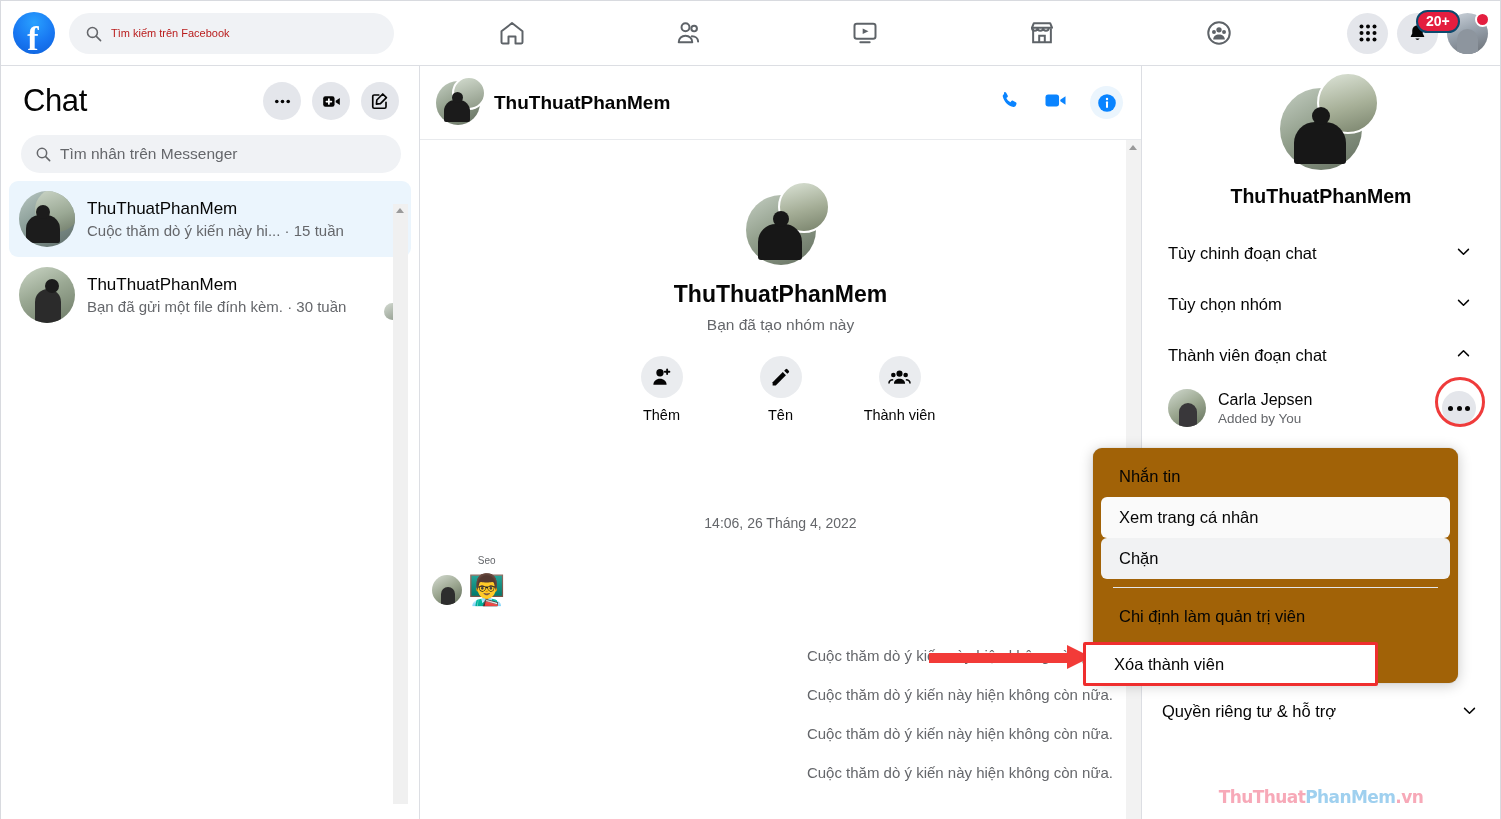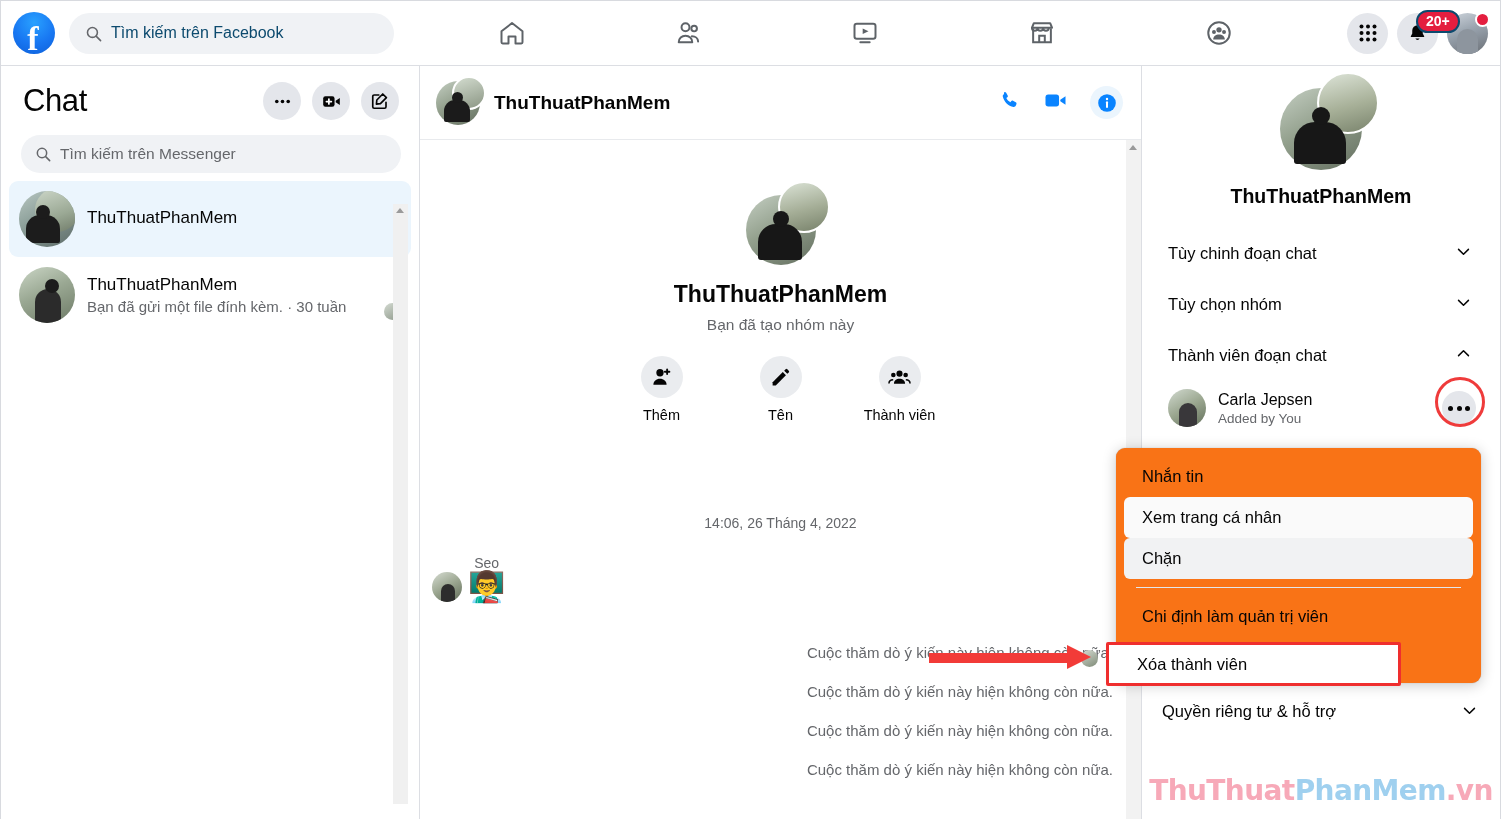--- a/index.html
+++ b/index.html
@@ -36,21 +36,21 @@
     font-family: "Liberation Serif", serif;
     line-height: 1; position: relative; top: 2px; left: -1px;
   }
   .search-pill {
     margin-left: 14px;
     width: 325px; height: 41px; border-radius: 21px;
     background: #f0f2f5;
     display: flex; align-items: center; gap: 9px;
     padding: 0 16px; flex: none;
   }
-  .search-pill .ph { color: #0c4a6e; font-size: 16px; }
+  .search-pill .ph { color: #b91c1c; font-size: 11px; }
 
   .nav-center {
     flex: 1; display: flex; align-items: center;
     justify-content: space-around;
     height: 100%;
     padding: 0 40px 0 30px;
   }
   .nav-btn {
     width: 62px; height: 48px;
     display: flex; align-items: center; justify-content: center;
@@ -260,21 +260,21 @@
   .seo-av {
     width: 30px; height: 30px; border-radius: 50%; flex: none;
     background: linear-gradient(150deg,#d7ddd3 0%,#9aa58f 50%,#5f6a58 100%);
     position: relative; overflow: hidden;
   }
   .seo-av::after{
     content:""; position:absolute; left:9px; top:12px; width:14px; height:20px;
     border-radius:7px 7px 0 0; background:#2d2d2d;
   }
   .seo-block { text-align: center; }
-  .seo-lbl { font-size: 14px; color: #65676b; margin-bottom: 1px; }
+  .seo-lbl { font-size: 10px; color: #65676b; margin-bottom: 9px; }
   .seo-emoji { font-size: 30px; line-height: 1; }
 
   .poll-list { margin-top: 42px; padding-right: 28px; text-align: right; }
   .poll-line { font-size: 15px; color: #65676b; margin-bottom: 22px; }
 
   .center-scrollbar {
     position: absolute; right: 0; top: 0;
     width: 15px; height: 679px; background: #f2f2f2;
   }
   .center-scrollbar .arw {
@@ -352,31 +352,31 @@
   .privacy-row {
     position: absolute; left: 0; top: 636px; width: 358px;
     height: 51px; display: flex; 
     padding: 0 22px 0 20px;
   }
   .privacy-row .txt { font-size: 16.5px; color: #050505; }
   .privacy-row .chev { margin-left: auto; }
 
   .watermark {
     position: absolute; left: 0; bottom: 12px; width: 358px;
-    text-align: center; font-size: 28px; font-weight: bold;
+    text-align: center; font-size: 17px; font-weight: bold;
     font-family: "DejaVu Sans", sans-serif; letter-spacing: -0.6px;
   }
   .wm-pink { color: #f7a9b8; }
   .wm-blue { color: #9fd0ef; }
 
   
   .ctx-menu {
-    position: absolute; left: 1115px; top: 447px;
+    position: absolute; left: 1092px; top: 447px;
     width: 365px; height: 235px;
-    background: #f97316; border-radius: 9px;
+    background: #a16207; border-radius: 9px;
     box-shadow: 0 2px 14px rgba(0,0,0,0.22), 0 0 1px rgba(0,0,0,0.3);
     padding: 8px 0 0; z-index: 30;
   }
   .ctx-item {
     height: 41px; display: flex; align-items: center;
     padding: 0 18px; font-size: 16.5px; color: #050505;
     margin: 0 8px; border-radius: 6px;
   }
   .ctx-item.hl1 { background: #fafafa; }
   .ctx-item.hl2 { background: #f1f2f3; }
@@ -526,30 +526,35 @@
           </svg>
         </div>
       </div>
     </div>
 
     <div class="msgr-search">
       <svg width="16" height="16" viewBox="0 0 24 24" fill="none" stroke="#65676b" stroke-width="2.3">
         <circle cx="10.5" cy="10.5" r="7"></circle>
           <line x1="16" y1="16" x2="22" y2="22" stroke-linecap="round"></line>
       </svg>
-      <span class="ph">Tìm kiếm trên Messenger</span>
+      <span class="ph">Tìm nhân trên Messenger</span>
     </div>
 
     <div class="conv-list">
       <div class="conv-item active">
         <div class="conv-av group">
             <div class="silh"></div>
           </div>
         <div class="conv-text">
           <div class="conv-name">ThuThuatPhanMem</div>
+          <div class="conv-prev">
+            <span>Cuộc thăm dò ý kiến này hi...</span>
+            <span>·</span>
+            <span>15 tuần</span>
+          </div>
         </div>
       </div>
       <div class="conv-item">
         <div class="conv-av solo">
             <div class="silh"></div>
           </div>
         <div class="conv-text">
           <div class="conv-name">ThuThuatPhanMem</div>
           <div class="conv-prev">
             <span>Bạn đã gửi một file đính kèm.</span>

